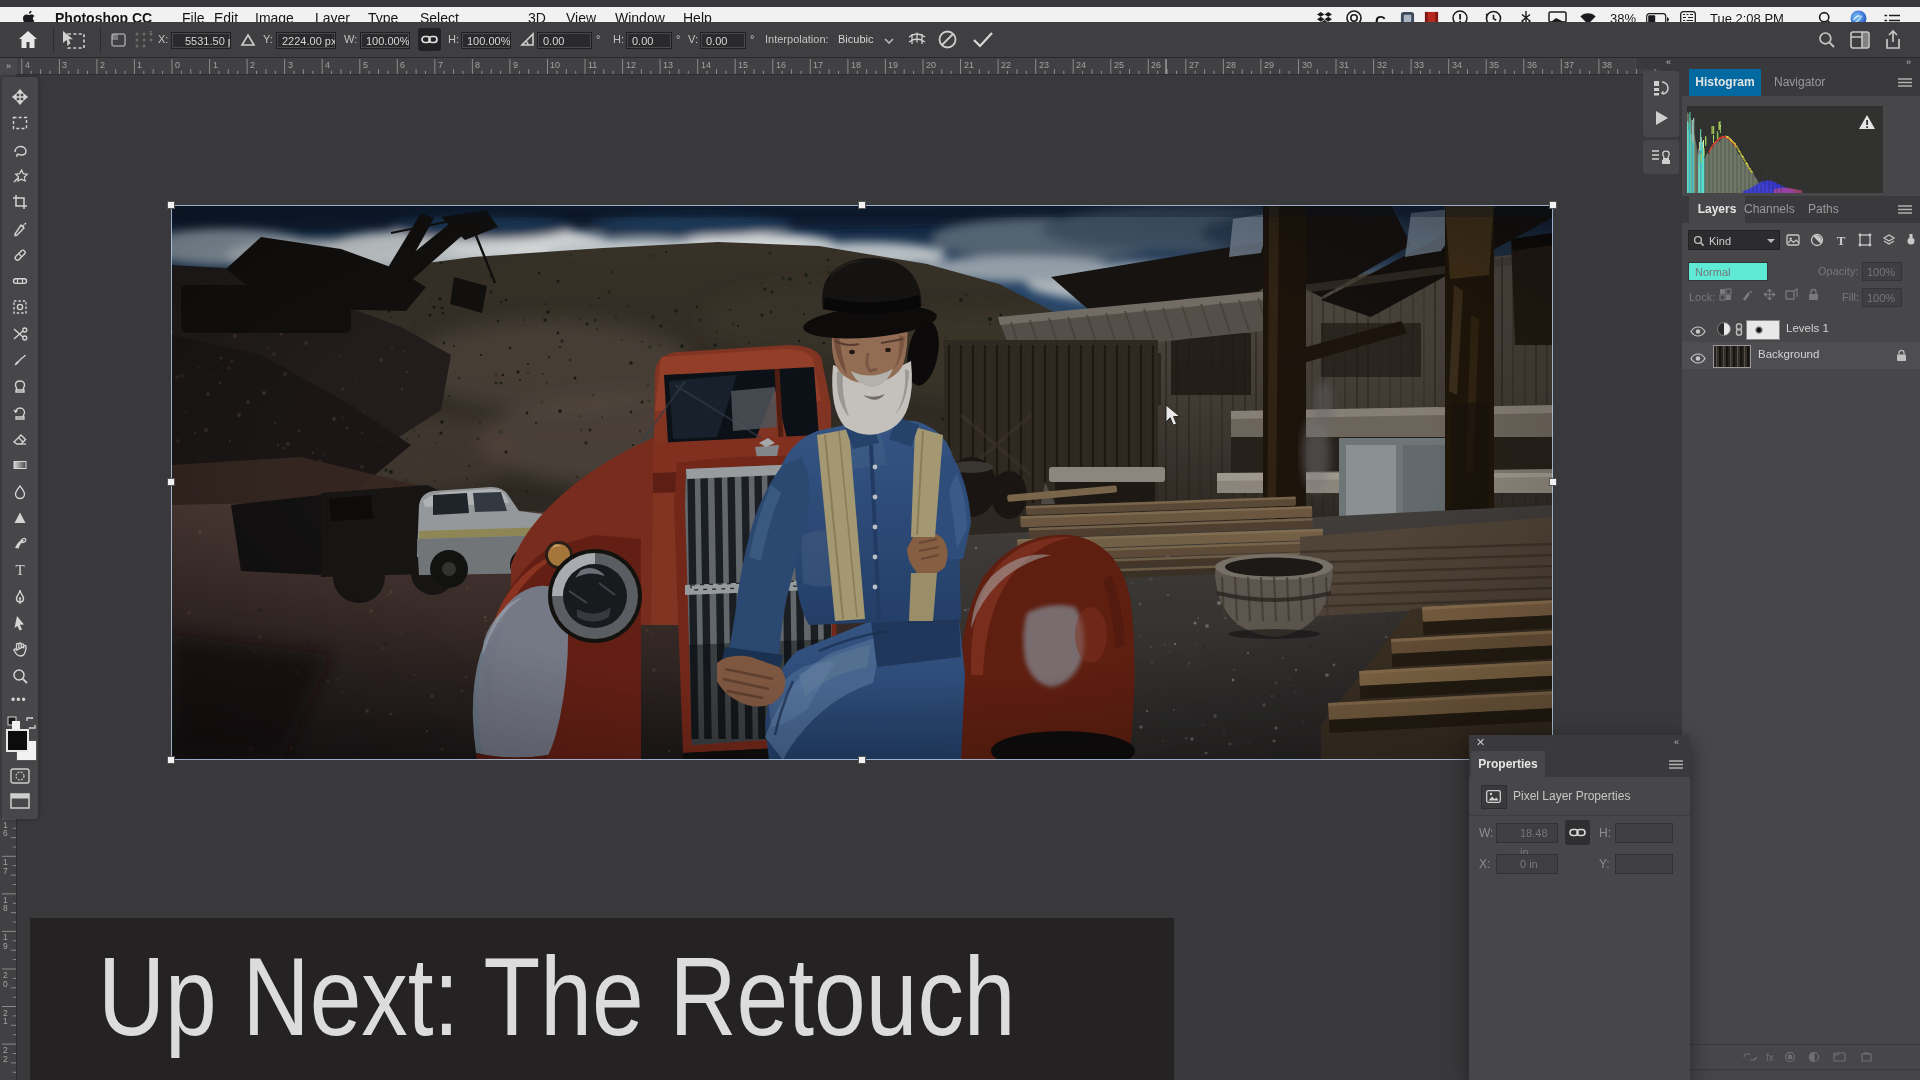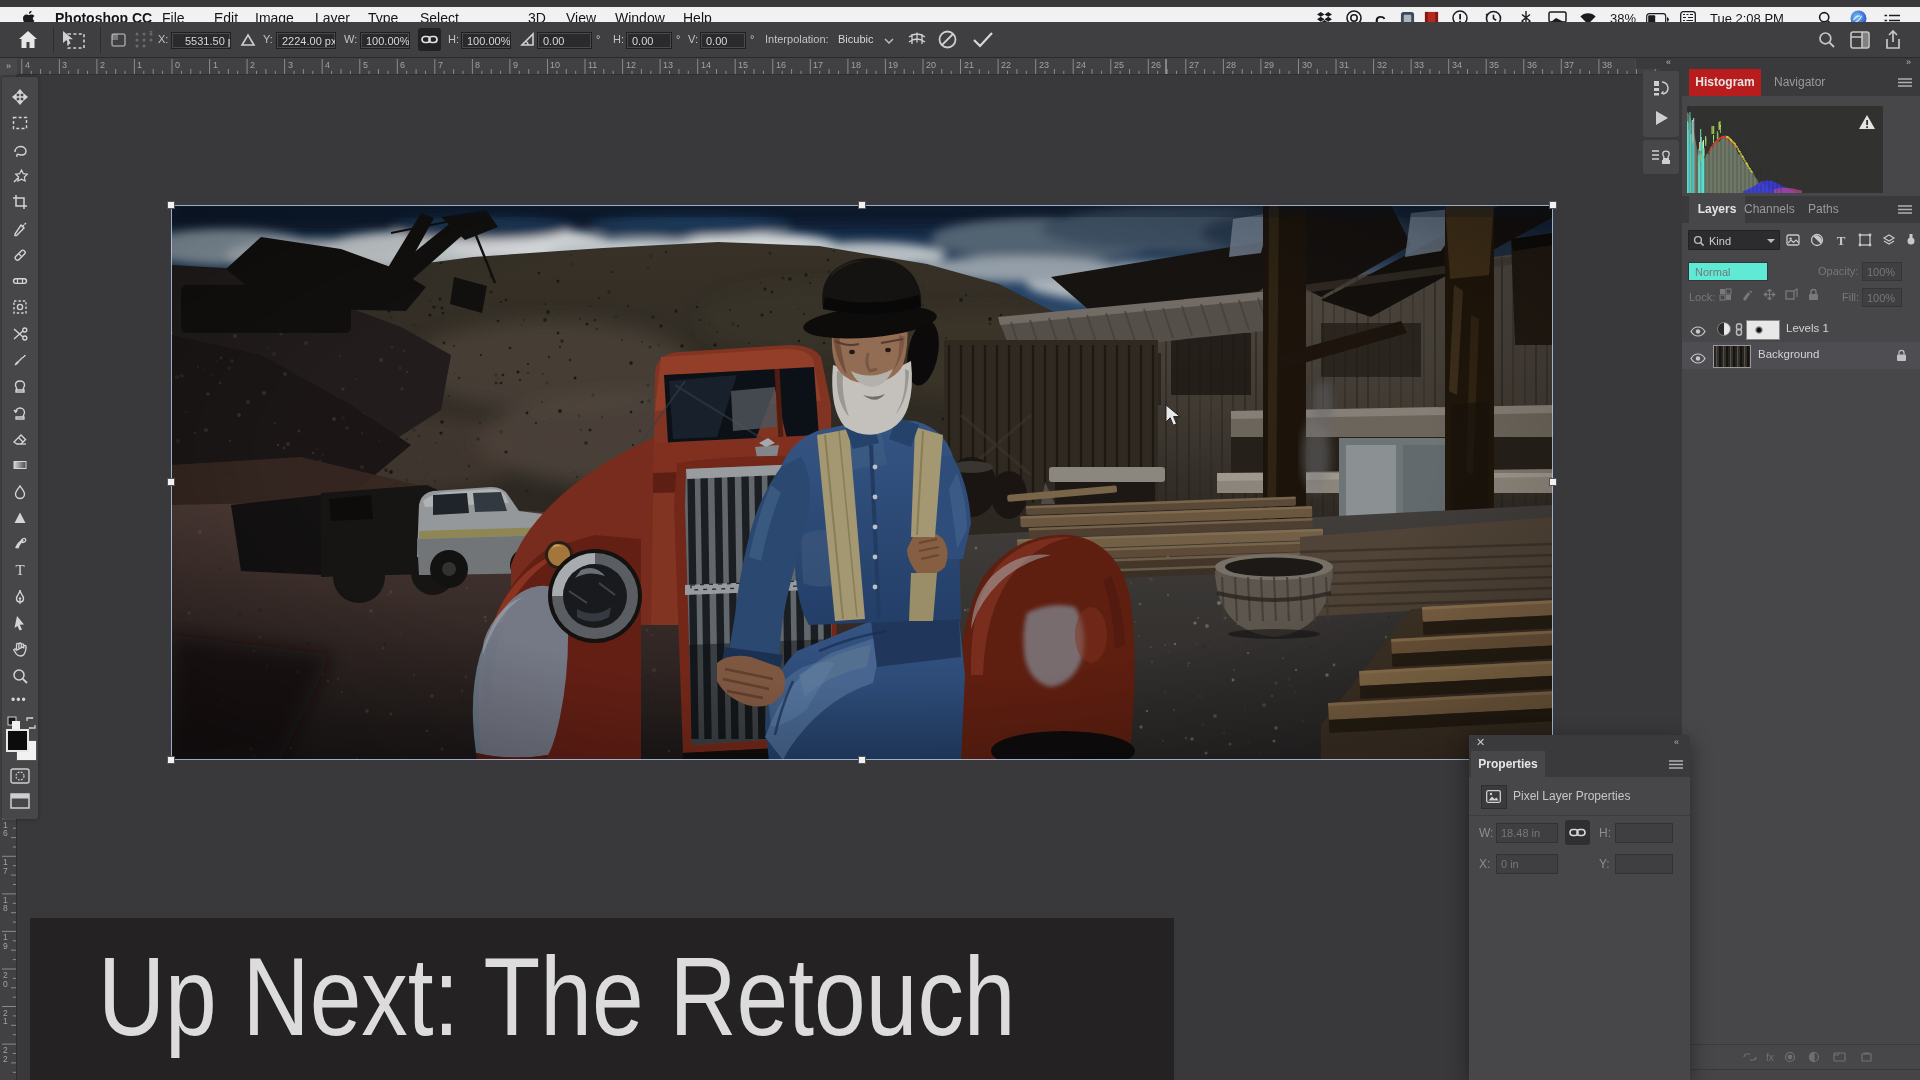--- a/index.html
+++ b/index.html
@@ -8,21 +8,21 @@
   color:#151515; font-size:14px; line-height:22px;margin-top:7px; }
 .menubar .apple { position:absolute; left:22px; top:0; font-size:15px; }
 .optbar { position:absolute; left:0; top:22px; width:1920px; height:35px; background:#3f3f41;
   border-bottom:1px solid #2a2a2c; }
 .olab { position:absolute; top:11px; color:#c2c2c2; font-size:11px; }
 .rulerH { position:absolute; left:0; top:57px; }
 .rulerV { position:absolute; left:0; top:75px; }
 .toolbar { position:absolute; left:2px; top:77px; width:36px; height:742px; background:#47474a;
   border-radius:3px; box-shadow:0 0 4px rgba(0,0,0,0.3); }
 .pfield { position:absolute; height:20px; background:#3f3f41; border:1px solid #323234;
-  color:#77777a; font-size:11px; line-height:19px; padding-left:4px; box-sizing:border-box; }
+  color:#77777a; font-size:11px; line-height:19px; padding-left:23px; box-sizing:border-box; }
 </style></head>
 <body>
 <div style="position:absolute;left:0;top:57px;width:6px;height:12px;background:#414143;color:#9a9a9a;font-size:8px"></div>
 <svg class="rulerH" width="1660" height="18" viewBox="0 0 1660 18">
     <rect width="1660" height="18" fill="#414143"></rect>
     <rect y="17" width="1660" height="1" fill="#2e2e30"></rect>
     <path d="M21.8,2V17 M31.2,13.8V17 M40.6,12.0V17 M50.0,13.8V17 M59.4,2V17 M68.7,13.8V17 M78.1,12.0V17 M87.5,13.8V17 M96.9,2V17 M106.3,13.8V17 M115.7,12.0V17 M125.1,13.8V17 M134.4,2V17 M143.8,13.8V17 M153.2,12.0V17 M162.6,13.8V17 M172.0,2V17 M181.4,13.8V17 M190.8,12.0V17 M200.2,13.8V17 M209.6,2V17 M218.9,13.8V17 M228.3,12.0V17 M237.7,13.8V17 M247.1,2V17 M256.5,13.8V17 M265.9,12.0V17 M275.3,13.8V17 M284.6,2V17 M294.0,13.8V17 M303.4,12.0V17 M312.8,13.8V17 M322.2,2V17 M331.6,13.8V17 M341.0,12.0V17 M350.4,13.8V17 M359.8,2V17 M369.1,13.8V17 M378.5,12.0V17 M387.9,13.8V17 M397.3,2V17 M406.7,13.8V17 M416.1,12.0V17 M425.5,13.8V17 M434.8,2V17 M444.2,13.8V17 M453.6,12.0V17 M463.0,13.8V17 M472.4,2V17 M481.8,13.8V17 M491.2,12.0V17 M500.6,13.8V17 M509.9,2V17 M519.3,13.8V17 M528.7,12.0V17 M538.1,13.8V17 M547.5,2V17 M556.9,13.8V17 M566.3,12.0V17 M575.7,13.8V17 M585.0,2V17 M594.4,13.8V17 M603.8,12.0V17 M613.2,13.8V17 M622.6,2V17 M632.0,13.8V17 M641.4,12.0V17 M650.8,13.8V17 M660.1,2V17 M669.5,13.8V17 M678.9,12.0V17 M688.3,13.8V17 M697.7,2V17 M707.1,13.8V17 M716.5,12.0V17 M725.9,13.8V17 M735.2,2V17 M744.6,13.8V17 M754.0,12.0V17 M763.4,13.8V17 M772.8,2V17 M782.2,13.8V17 M791.6,12.0V17 M801.0,13.8V17 M810.3,2V17 M819.7,13.8V17 M829.1,12.0V17 M838.5,13.8V17 M847.9,2V17 M857.3,13.8V17 M866.7,12.0V17 M876.1,13.8V17 M885.4,2V17 M894.8,13.8V17 M904.2,12.0V17 M913.6,13.8V17 M923.0,2V17 M932.4,13.8V17 M941.8,12.0V17 M951.2,13.8V17 M960.5,2V17 M969.9,13.8V17 M979.3,12.0V17 M988.7,13.8V17 M998.1,2V17 M1007.5,13.8V17 M1016.9,12.0V17 M1026.3,13.8V17 M1035.7,2V17 M1045.0,13.8V17 M1054.4,12.0V17 M1063.8,13.8V17 M1073.2,2V17 M1082.6,13.8V17 M1092.0,12.0V17 M1101.4,13.8V17 M1110.8,2V17 M1120.1,13.8V17 M1129.5,12.0V17 M1138.9,13.8V17 M1148.3,2V17 M1157.7,13.8V17 M1167.1,12.0V17 M1176.5,13.8V17 M1185.8,2V17 M1195.2,13.8V17 M1204.6,12.0V17 M1214.0,13.8V17 M1223.4,2V17 M1232.8,13.8V17 M1242.2,12.0V17 M1251.6,13.8V17 M1260.9,2V17 M1270.3,13.8V17 M1279.7,12.0V17 M1289.1,13.8V17 M1298.5,2V17 M1307.9,13.8V17 M1317.3,12.0V17 M1326.7,13.8V17 M1336.0,2V17 M1345.4,13.8V17 M1354.8,12.0V17 M1364.2,13.8V17 M1373.6,2V17 M1383.0,13.8V17 M1392.4,12.0V17 M1401.8,13.8V17 M1411.1,2V17 M1420.5,13.8V17 M1429.9,12.0V17 M1439.3,13.8V17 M1448.7,2V17 M1458.1,13.8V17 M1467.5,12.0V17 M1476.9,13.8V17 M1486.2,2V17 M1495.6,13.8V17 M1505.0,12.0V17 M1514.4,13.8V17 M1523.8,2V17 M1533.2,13.8V17 M1542.6,12.0V17 M1552.0,13.8V17 M1561.3,2V17 M1570.7,13.8V17 M1580.1,12.0V17 M1589.5,13.8V17 M1598.9,2V17 M1608.3,13.8V17 M1617.7,12.0V17 M1627.1,13.8V17 M1636.4,2V17 M1645.8,13.8V17 M1655.2,12.0V17" stroke="#8a8a8a" stroke-width="1"></path>
     <text x="25" y="11" font-size="9" fill="#a2a2a2">4</text>
     <text x="62" y="11" font-size="9" fill="#a2a2a2">3</text>
     <text x="100" y="11" font-size="9" fill="#a2a2a2">2</text>
@@ -1785,21 +1785,21 @@
 <div style="position:absolute;left:1643px;top:140px;width:36px;height:34px;background:#47474a;border-radius:3px">
     <svg style="position:absolute;left:8px;top:8px" width="20" height="18" viewBox="0 0 20 18">
       <path d="M1 3h7M1 7h7M1 11h7" stroke="#cfcfcf" stroke-width="1.5"></path>
       <path d="M12 10h6v2h-6zM11 12h8v4h-8z" fill="#cfcfcf"></path>
       <path d="M13 10c0-2-1.2-2.4-1.2-4 0-1.6 1.4-2.8 3.2-2.8s3.2 1.2 3.2 2.8c0 1.6-1.2 2-1.2 4" fill="none" stroke="#cfcfcf" stroke-width="1.3"></path>
     </svg>
   </div>
 <div style="position:absolute;left:1682px;top:69px;width:238px;height:1011px;background:#47474a"></div>
 <div style="position:absolute;left:1682px;top:69px;width:238px;height:127px">
     <div style="position:absolute;left:0;top:0;width:238px;height:27px;background:#3a3a3c"></div>
-    <div style="position:absolute;left:7px;top:0;width:72px;height:27px;background:#b91c1c;color:#e4e4e4;font-size:12px;font-weight:700;text-align:center;line-height:27px">Histogram</div>
+    <div style="position:absolute;left:7px;top:0;width:72px;height:27px;background:#0369a1;color:#e4e4e4;font-size:12px;font-weight:700;text-align:center;line-height:27px">Histogram</div>
     <span style="position:absolute;left:92px;top:6px;color:#9a9a9c;font-size:12px">Navigator</span>
     <svg style="position:absolute;left:216px;top:9px" width="14" height="10" viewBox="0 0 14 10">
       <path d="M0 1h14M0 4.5h14M0 8h14" stroke="#b0b0b0" stroke-width="1.4"></path>
     </svg>
     <svg width="196" height="87" viewBox="0 0 196 87" style="position:absolute;left:5px;top:37px">
       <rect width="196" height="87" fill="#31322f"></rect>
       <path d="M0,87L0,6L2,8L4,13L6,20L8,32L10,42L12,57L14,60L16,53L18,52L20,47L22,48L24,42L26,41L28,36L30,34L32,36L34,33L36,32L38,29L40,30L42,35L44,33L46,39L48,39L50,45L52,49L54,47L56,54L58,58L60,56L62,60L64,67L66,66L68,71L70,73L72,78L74,75L76,78L78,78L80,79L82,83L84,83L86,85L88,85L90,86L92,85L94,84L96,87L98,84L100,87L101,87 Z" fill="#77806e" opacity="0.9"></path>
       <line x1="5.6" y1="87" x2="5.6" y2="14" stroke="#b8e8e0" stroke-width="1"></line>
       <line x1="12.0" y1="87" x2="12.0" y2="43" stroke="#b8e8e0" stroke-width="1"></line>
       <line x1="12.1" y1="87" x2="12.1" y2="49" stroke="#45e8d0" stroke-width="1"></line>
@@ -2090,21 +2090,21 @@
     <div class="pfield" style="left:146px;top:119px;width:58px"></div>
   </div>
 <div style="position:absolute;left:30px;top:918px;width:1144px;height:162px;background:#252223">
     <div style="position:absolute;left:68px;top:15px;color:#dcdcdc;font-size:111px;font-family:'Liberation Sans',sans-serif;font-weight:400;transform:scaleX(0.837);transform-origin:left top;letter-spacing:0;white-space:nowrap">Up Next: The Retouch</div>
   </div>
 <div class="menubar">
     <svg class="apple" style="position:absolute;left:22px;top:4px" width="13" height="15" viewBox="0 0 13 15">
       <path d="M10.8 7.9c0-2 1.6-2.9 1.7-3-0.9-1.3-2.3-1.5-2.8-1.5-1.2-.1-2.3.7-2.9.7-.6 0-1.5-.7-2.5-.7C2.9 3.5 1 4.6 1 7.2c0 1.6.6 3.3 1.4 4.4.7 1 1.3 1.9 2.2 1.9.9 0 1.2-.6 2.3-.6 1.1 0 1.4.6 2.3.6.9 0 1.5-.9 2.1-1.9.7-1.1 1-2.1 1-2.2-.1 0-1.5-.6-1.5-1.5zM8.9 1.8c.5-.6.8-1.4.7-2.2-.7 0-1.5.5-2 1.1-.4.5-.8 1.3-.7 2.1.8.1 1.5-.4 2-1z" fill="#1c1c1e"></path>
     </svg>
     <span style="position:absolute;left:55px;top:0;font-weight:700;">Photoshop CC</span>
-    <span style="position:absolute;left:162px;top:0;">File</span>
+    <span style="position:absolute;left:182px;top:0;">File</span>
     <span style="position:absolute;left:214px;top:0;">Edit</span>
     <span style="position:absolute;left:255px;top:0;">Image</span>
     <span style="position:absolute;left:315px;top:0;text-align:center;">Layer</span>
     <span style="position:absolute;left:368px;top:0;">Type</span>
     <span style="position:absolute;left:420px;top:0;">Select</span>
     <span style="position:absolute;left:479px;top:16px;">Filter</span>
     <span style="position:absolute;left:528px;top:0;">3D</span>
     <span style="position:absolute;left:566px;top:0;">View</span>
     <span style="position:absolute;left:615px;top:0;">Window</span>
     <span style="position:absolute;left:683px;top:0;">Help</span>

